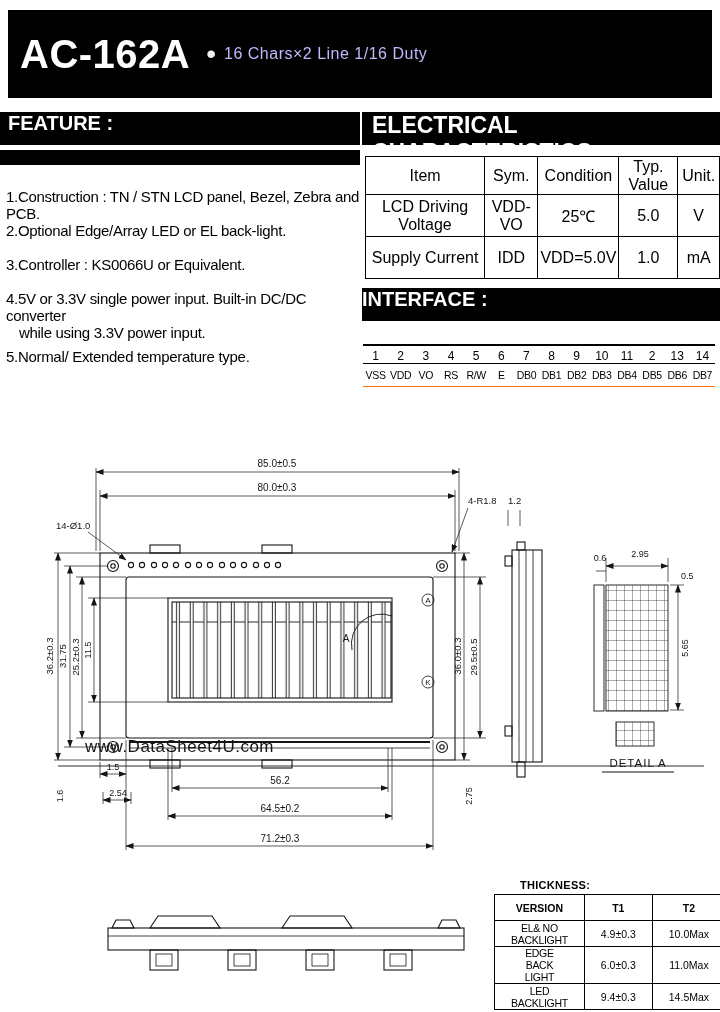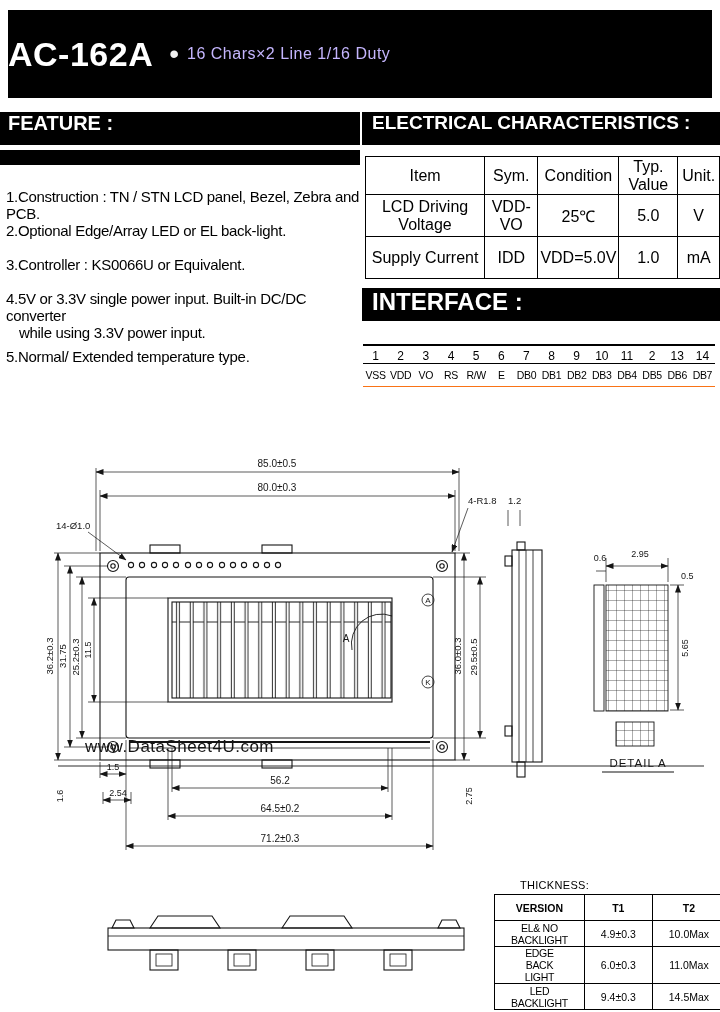--- a/index.html
+++ b/index.html
@@ -2,28 +2,28 @@
 <html><head>
 <meta charset="utf-8">
 <style>
   *{margin:0;padding:0;box-sizing:border-box}
   html,body{background:#e9e9e9}
   .page{position:relative;width:720px;height:1012px;background:#fff;overflow:hidden;
         color:#000;font-family:"Liberation Sans",sans-serif}
   
   .titlebar{position:absolute;left:8px;top:10px;width:704px;height:88px;background:#000;
             color:#fff;display:flex;align-items:center}
-  .model{font-size:34px;font-weight:700;letter-spacing:.5px}
+  .model{font-size:40px;font-weight:700;margin-left:12px;letter-spacing:.5px}
   .bullet{font-size:28px;margin:0 8px 0 16px;color:#f0f0f0}
   .subtitle{font-size:16px;color:#c4b5fd;letter-spacing:.5px}
   
   .bar{position:absolute;background:#000;color:#fff;display:flex;align-items:flex-start;font-weight:700}
   .bar-feature{left:0;top:112px;width:360px;height:33px;padding-left:8px;font-size:20px}
-  .bar-elec{left:362px;top:112px;width:358px;height:33px;padding-left:10px;font-size:19px}
-  .bar-iface{left:362px;top:288px;width:358px;height:33px;padding-left:10px;font-size:24px}
+  .bar-elec{left:362px;top:112px;width:358px;height:33px;padding-left:10px;font-size:23px}
+  .bar-iface{left:362px;top:288px;width:358px;height:33px;font-size:20px}
   .strip{position:absolute;left:0;top:150px;width:360px;height:15px;background:#000}
   
   .feature-list{position:absolute;left:6px;top:188px;width:354px;font-size:15px;letter-spacing:-.3px}
   .feat{height:34px}
   .feat.cont{height:24px;padding-left:13px}
   
   .elec-table{position:absolute;left:365px;top:156px;border-collapse:collapse;
               font-size:16px;text-align:center}
   .elec-table th,.elec-table td{border:1px solid #000;font-weight:400;padding:0 2px}
   .elec-table th{height:38px}
@@ -36,21 +36,21 @@
   .pin-row.numbers{height:20px;font-size:12px;border-top:2px solid #000;border-bottom:1px solid #000}
   .pin-row.numbers span{line-height:20px}
   .pin-row.signals{height:23px;font-size:10.5px;border-bottom:1px solid #f97316}
   .pin-row.signals span{line-height:23px;letter-spacing:-.3px}
   
   svg.drawing{position:absolute;left:0;top:430px;width:720px;height:582px;
               font-family:"Liberation Sans",sans-serif}
   svg.drawing text{fill:#151515}
   
   .thickness{position:absolute;left:494px;top:879px;width:224px}
-  .thick-title{font-weight:400;font-size:11px;margin:0 0 3px 26px;letter-spacing:.3px}
+  .thick-title{font-weight:700;font-size:11px;margin:0 0 3px 26px;letter-spacing:.3px}
   .thick-table{border-collapse:collapse;width:100%;text-align:center;font-size:10.5px}
   .thick-table th,.thick-table td{border:1px solid #000;height:26px;padding:0 16px}
   .thick-table th{font-weight:700}
   .thick-table td.ver{font-weight:400;letter-spacing:-.3px}
 </style>
 </head>
 <body>
 
 <div class="page">
 

